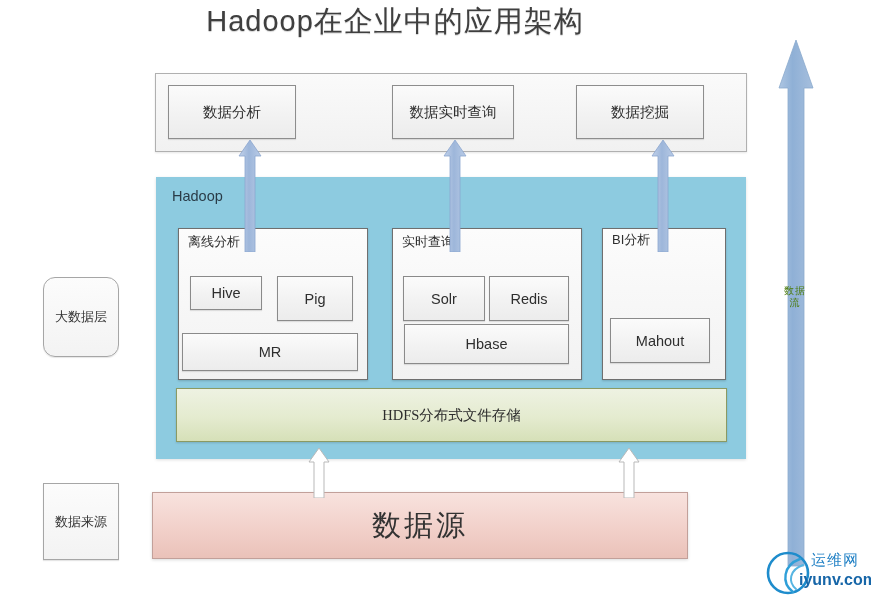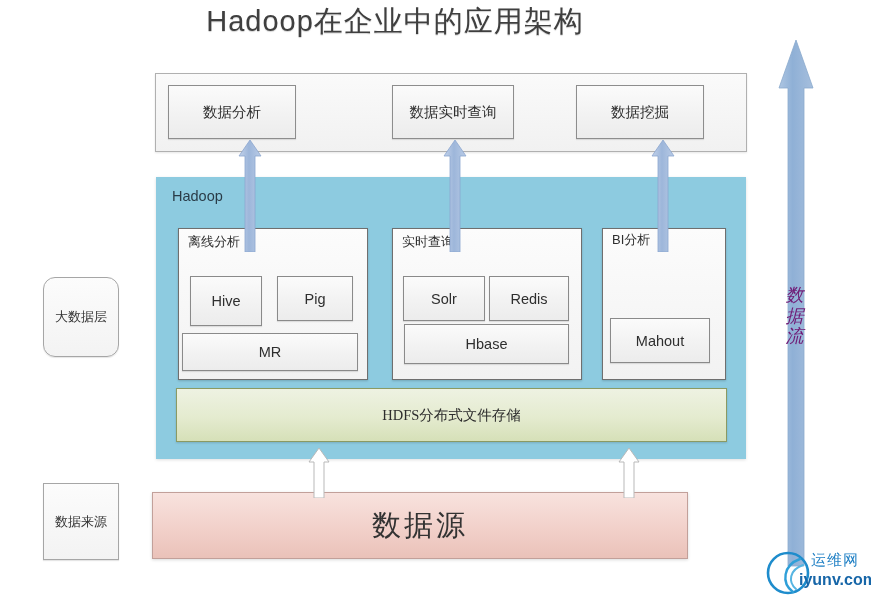--- a/index.html
+++ b/index.html
@@ -87,21 +87,21 @@
   #panel-bi{left:602px;top:228px;width:124px;height:152px;}
   .panel-title{
     position:absolute;font-size:13px;color:#2f2f2f;
   }
   #pt-offline{left:188px;top:233px;}
   #pt-realtime{left:402px;top:233px;}
   #pt-bi{left:612px;top:231px;}
 
   
   .tool{font-size:14.5px;border:1px solid #8a8a8a;}
-  #tool-hive{left:190px;top:276px;width:72px;height:50px;}
+  #tool-hive{left:190px;top:276px;width:72px;height:34px;}
   #tool-pig{left:277px;top:276px;width:76px;height:45px;}
   #tool-mr{left:182px;top:333px;width:176px;height:38px;}
   #tool-solr{left:403px;top:276px;width:82px;height:45px;}
   #tool-redis{left:489px;top:276px;width:80px;height:45px;}
   #tool-hbase{left:404px;top:324px;width:165px;height:40px;}
   #tool-mahout{left:610px;top:318px;width:100px;height:45px;}
 
   
   #hdfs{
     position:absolute;left:176px;top:388px;width:551px;height:54px;
@@ -127,22 +127,22 @@
   }
 
   
   .arrow-blue{position:absolute;}
   .arrow-white{position:absolute;}
 
   
   #flow-arrow{position:absolute;left:777px;top:38px;width:38px;height:530px;}
   #flow-label{
     position:absolute;left:784px;top:285px;width:22px;
-    font-size:18px;color:#701a75;line-height:1.15;
-    text-align:center;letter-spacing:1px;font-style:italic;
+    font-size:10px;color:#4d7c0f;line-height:1.15;
+    text-align:center;letter-spacing:1px;
   }
 
   
   #watermark{position:absolute;left:763px;top:549px;width:108px;height:48px;}
   #wm-text1{
     position:absolute;left:811px;top:551px;
     font-size:15px;color:#1e7fc4;letter-spacing:1px;
   }
   #wm-text2{
     position:absolute;left:799px;top:571px;

